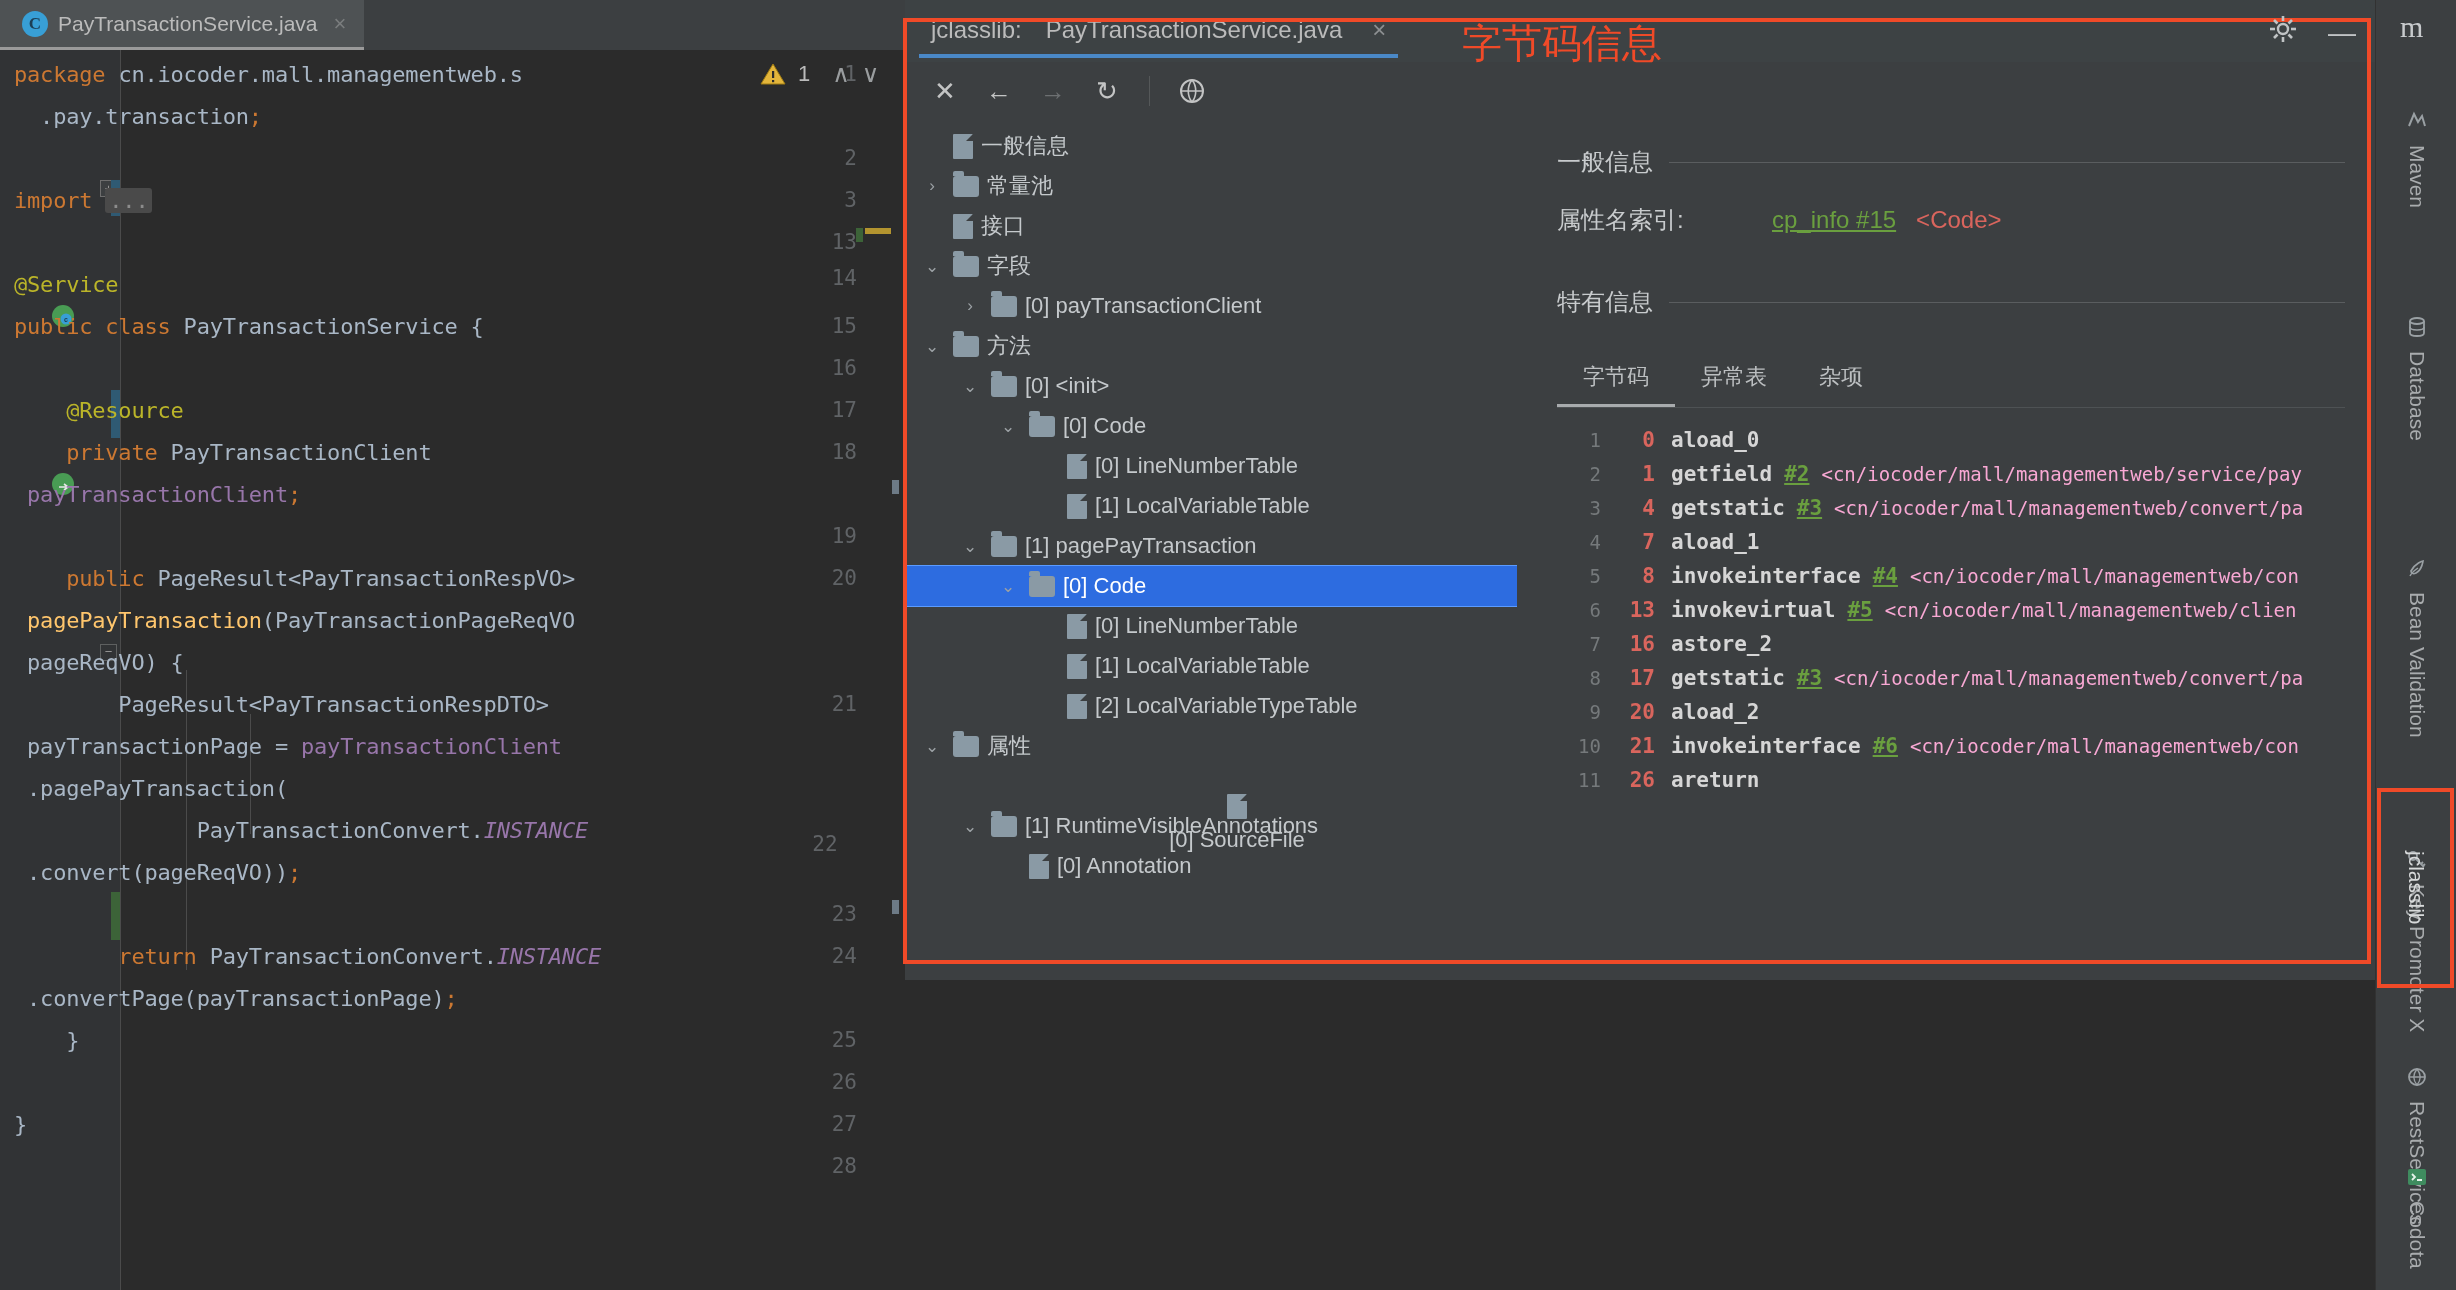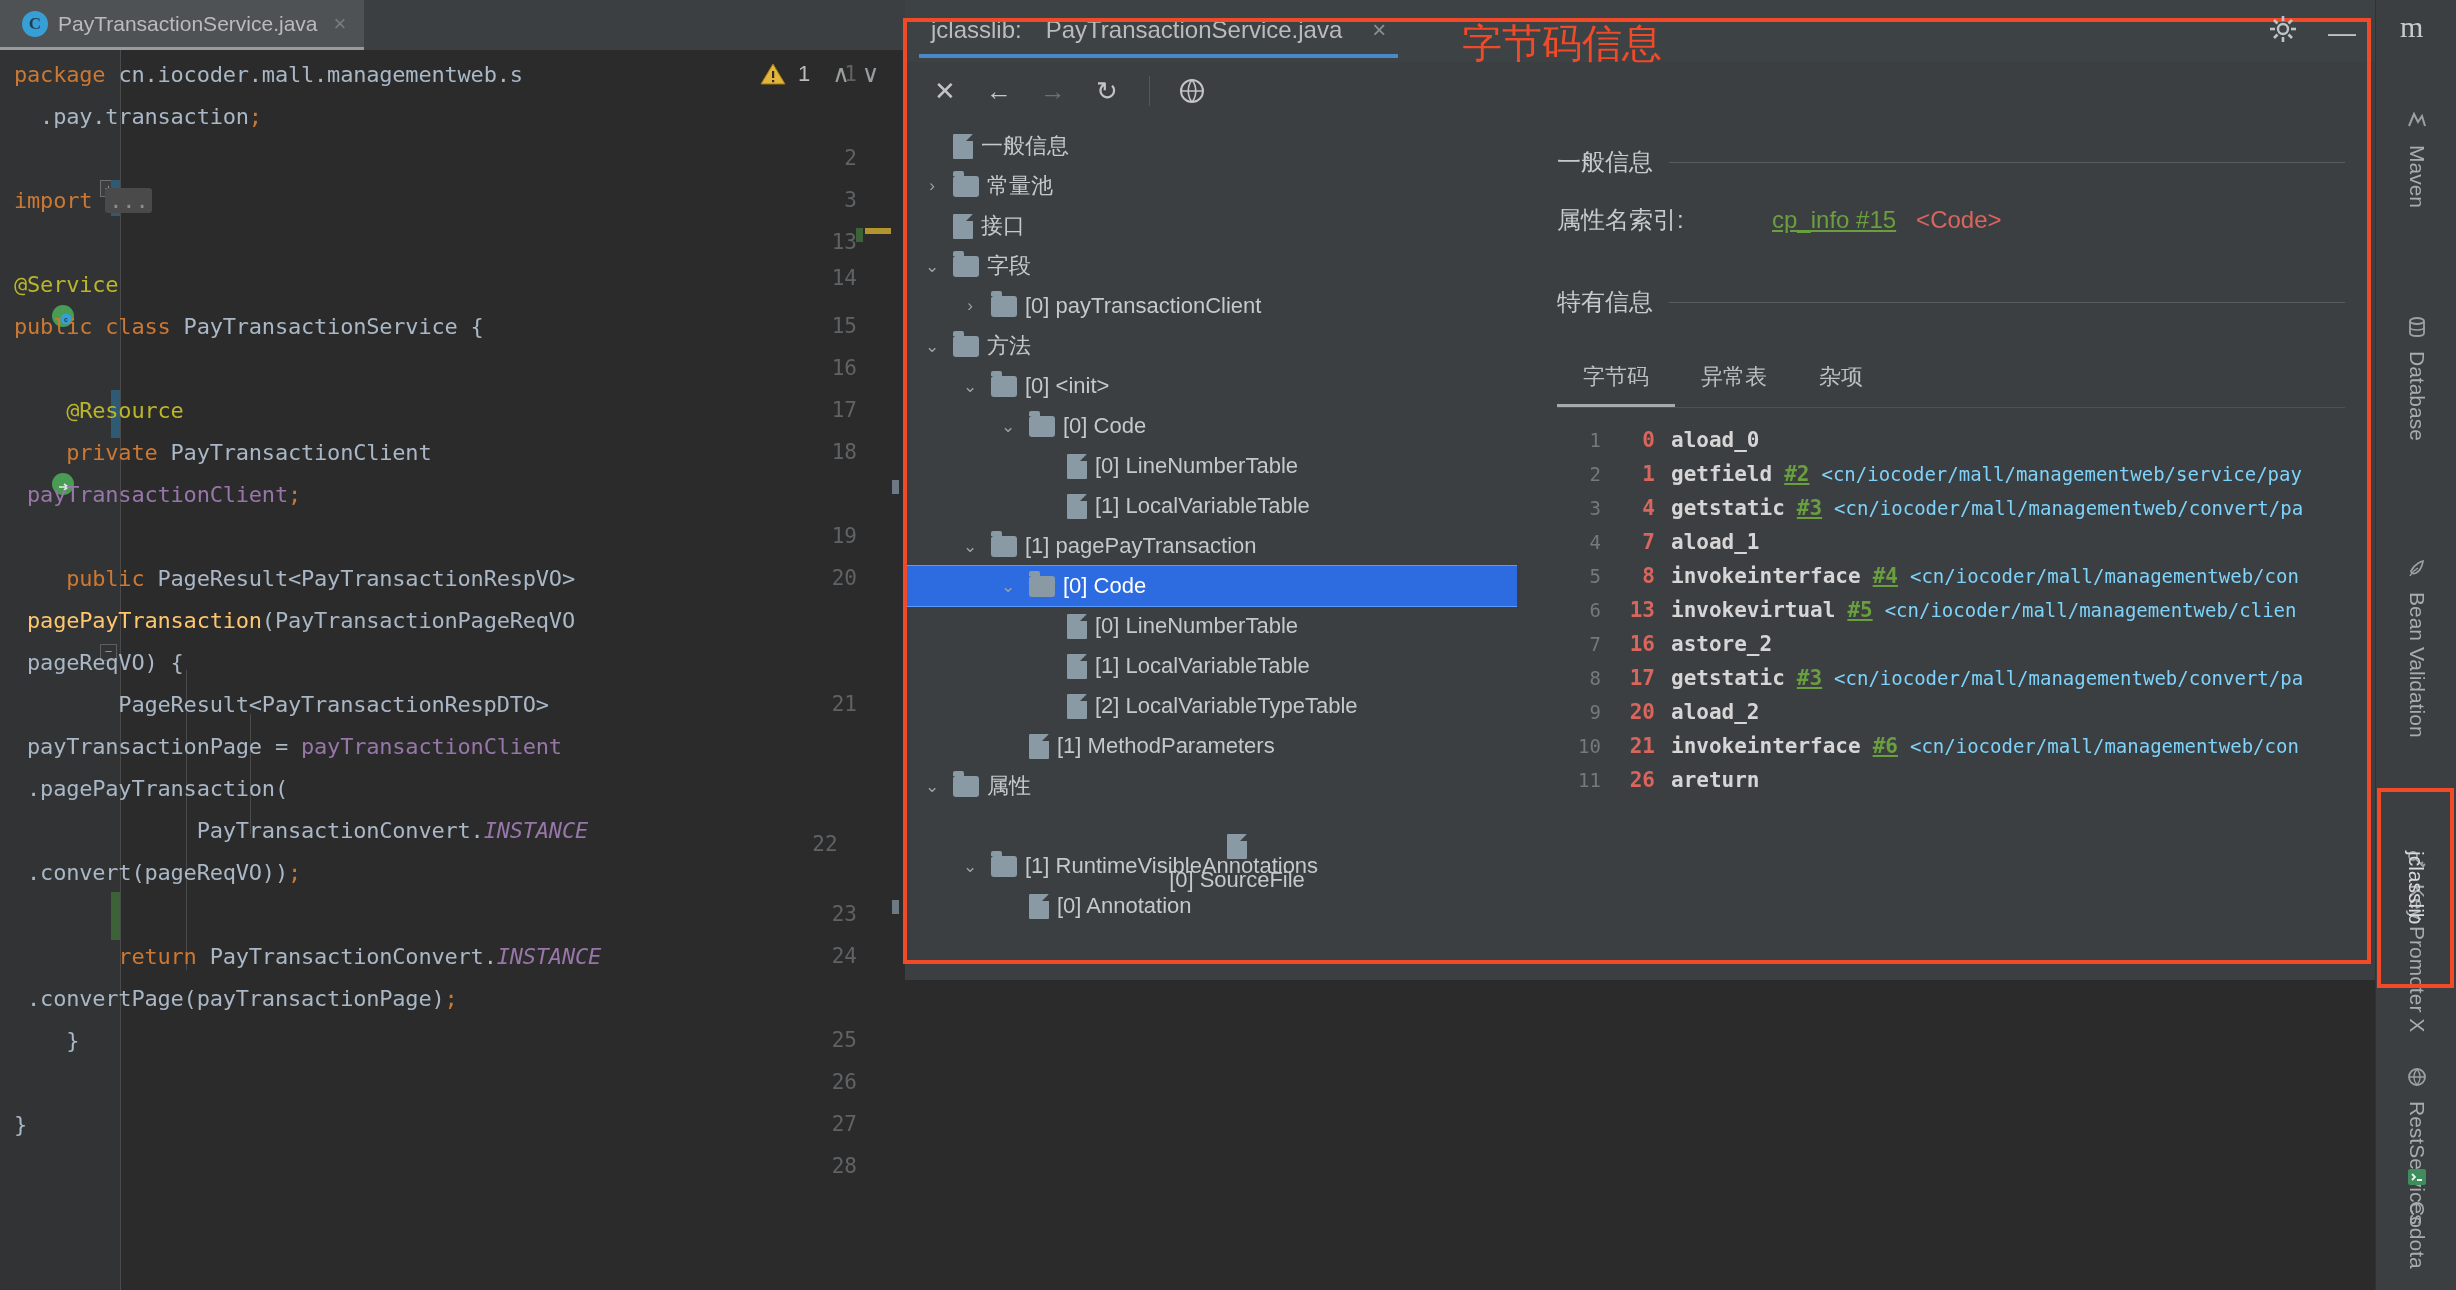--- a/index.html
+++ b/index.html
@@ -164,21 +164,21 @@
     margin-top: 20px; position:relative; height: 520px; overflow:hidden;
   }
   .bc-row {
     display:flex; align-items:baseline; height:34px;
     font-family:"DejaVu Sans Mono", monospace; font-size:21px; white-space:nowrap;
   }
   .bc-ln { width:44px; text-align:right; color:#75797b; font-size:19px; margin-right:18px;}
   .bc-off { width:36px; text-align:right; color:#d9655d; margin-right:16px; font-weight:bold;}
   .bc-op { color:#d6d6d6; font-weight:bold; margin-right:12px; }
   .bc-ref { color:#6a9f3f; text-decoration:underline; font-weight:bold; margin-right:12px; cursor:pointer;}
-  .bc-desc { color:#7dd3fc; font-size:19px; }
+  .bc-desc { color:#f9a8d4; font-size:19px; }
 
   
   .redbox { position:absolute; border:4px solid #f04a28; pointer-events:none; }
   .redlabel {
     position:absolute; color:#f04a28; font-size:40px; white-space:nowrap;
     font-family:"DejaVu Sans", sans-serif;
   }
 
   
   .win-ctrl { position:absolute; top:14px; display:flex; align-items:center; gap:30px; }
@@ -419,25 +419,20 @@
           <div class="tree-row" style="padding-left: 128px;">
             <span class="twisty empty">›</span>
             <span class="ficon file"></span>
             <span>[1] LocalVariableTable</span>
           </div>
           <div class="tree-row" style="padding-left: 128px;">
             <span class="twisty empty">›</span>
             <span class="ficon file"></span>
             <span>[2] LocalVariableTypeTable</span>
           </div>
-          <div class="tree-row" style="padding-left: 90px;">
-            <span class="twisty empty">›</span>
-            <span class="ficon file"></span>
-            <span>[1] MethodParameters</span>
-          </div>
           <div class="tree-row" style="padding-left: 14px;">
             <span class="twisty">⌄</span>
             <span class="ficon folder"></span>
             <span>属性</span>
           </div>
           <div class="tree-row" style="padding-left: 52px; flex-direction: column;">
             <span class="twisty empty">›</span>
             <span class="ficon file"></span>
             <span>[0] SourceFile</span>
           </div>

